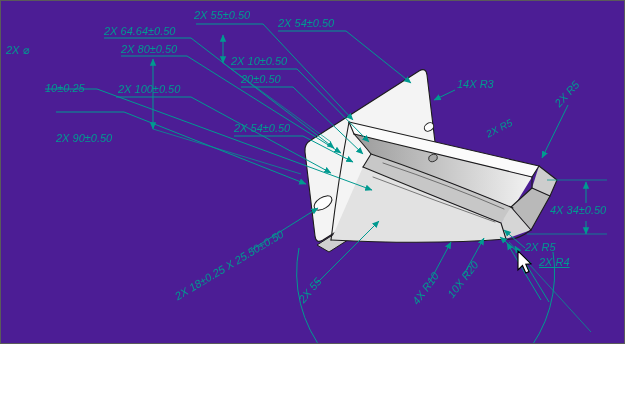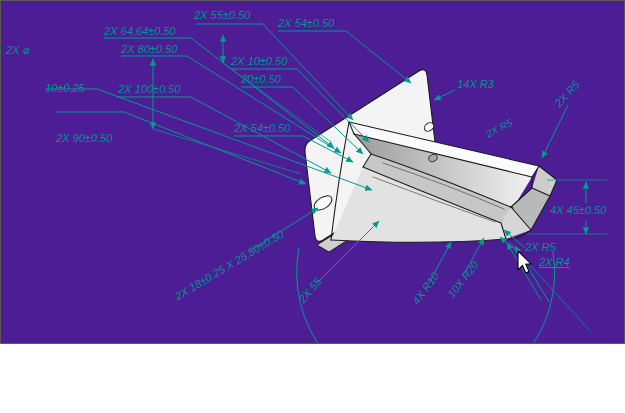--- a/index.html
+++ b/index.html
@@ -124,21 +124,21 @@
   <div class="dim" style="left:230px;top:54px;">2X 10±0.50</div>
   <div class="dim" style="left:5px;top:43px;">2X ⌀</div>
   <div class="dim" style="left:44px;top:74px;margin-top:7px;">10±0.25</div>
   <div class="dim" style="left:240px;top:72px;">20±0.50</div>
   <div class="dim" style="left:117px;top:82px;">2X 100±0.50</div>
   <div class="dim" style="left:55px;top:97px;margin-top:34px;">2X 90±0.50</div>
   <div class="dim" style="left:233px;top:121px;">2X 54±0.50</div>
   <div class="dim" style="left:456px;top:77px;">14X R3</div>
   <div class="dim" style="left:556px;top:98px;transform:rotate(-48deg);">2X R5</div>
   <div class="dim small" style="left:486px;top:128px;transform:rotate(-27deg);">2X R5</div>
-  <div class="dim" style="left:549px;top:203px;">4X 45±0.50</div>
+  <div class="dim" style="left:549px;top:203px;">4X 34±0.50</div>
   <div class="dim" style="left:524px;top:240px;">2X R5</div>
   <div class="dim" style="left:538px;top:255px;text-decoration:underline;">2X R4</div>
   <div class="dim" style="left:526px;top:297px;margin-top:48px;">2X R1</div>
   <div class="dim" style="left:414px;top:296px;transform:rotate(-54deg);">4X R10</div>
   <div class="dim" style="left:449px;top:289px;transform:rotate(-52deg);">10X R20</div>
   <div class="dim" style="left:300px;top:294px;transform:rotate(-50deg);">2X 55</div>
   <div class="dim" style="left:175px;top:290px;transform:rotate(-31deg);">2X 18±0.25 X 25.50±0.50</div>
 
 </div>
 

